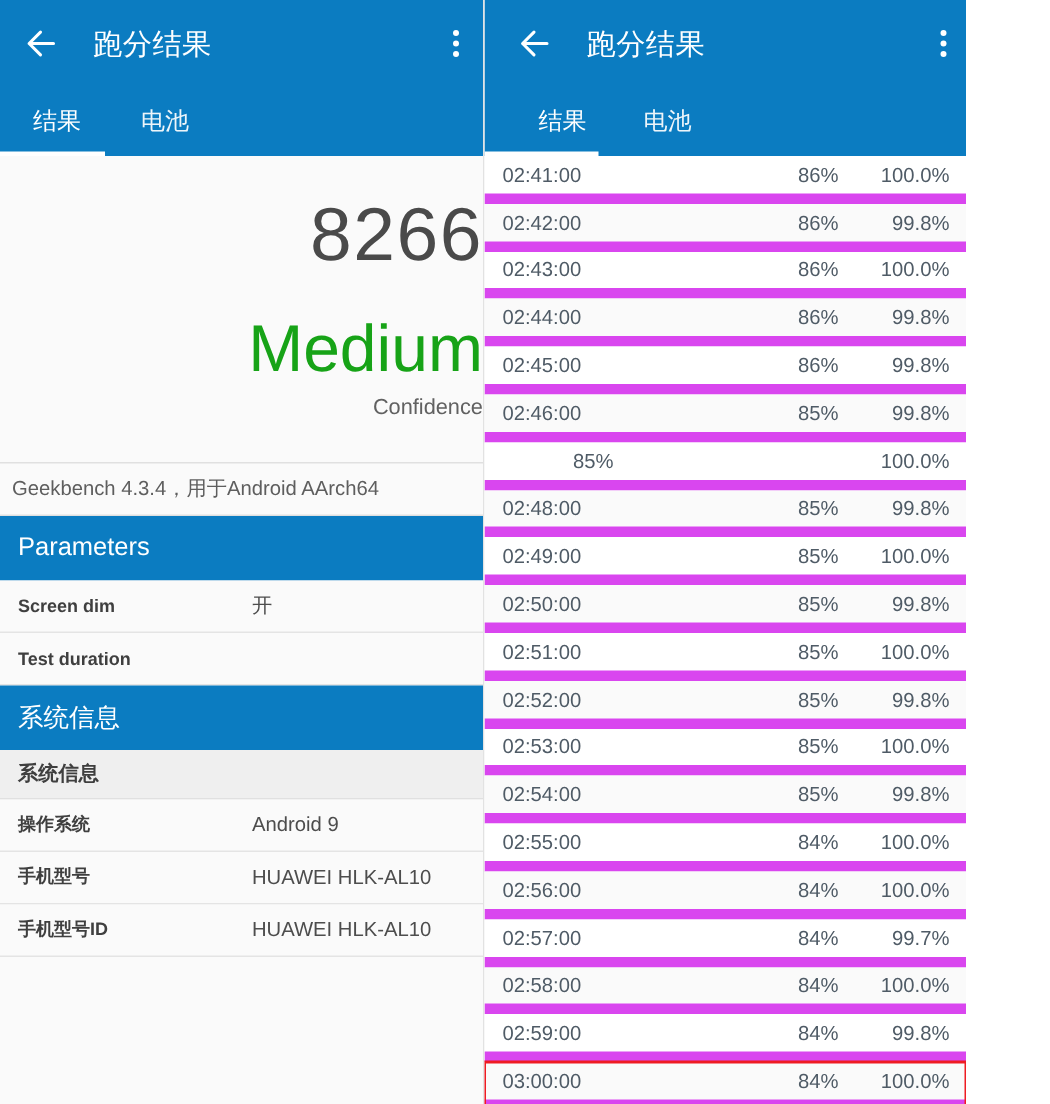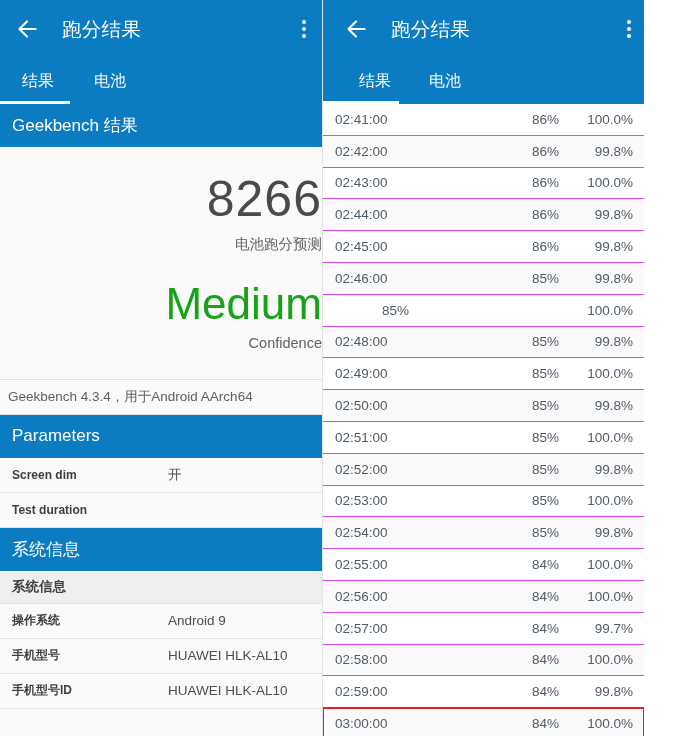--- a/index.html
+++ b/index.html
@@ -200,21 +200,21 @@
   }
 
   
   .table {
     background: #ffffff;
   }
   .trow {
     height: 31.8px;
     display: flex;
     align-items: center;
-    border-bottom: 1px solid #d946ef;
+    border-bottom: 7px solid #d946ef;
     box-sizing: border-box;
     position: relative;
     background: #ffffff;
   }
   .trow.alt { background: #fafafa; }
   .tcell {
     font-size: 13.5px;
     color: #4f5b66;
   }
   .tcell-time {
@@ -257,25 +257,23 @@
         <span></span>
       </div>
     </div>
 
     <div class="tabbar">
       <div class="tab tab-results">结果</div>
       <div class="tab tab-battery">电池</div>
       <div class="tab-indicator"></div>
     </div>
 
-    <div class="section-header">Geekbench 结果</div>
 
     <div class="score-block">
       <div class="score-value">8266</div>
-      <div class="score-caption">电池跑分预测</div>
       <div class="confidence-value">Medium</div>
       <div class="confidence-caption">Confidence</div>
     </div>
 
     <div class="version-row">Geekbench 4.3.4，用于Android AArch64</div>
 
     <div class="section-header">Parameters</div>
 
     <div class="kv-row">
       <div class="kv-key">Screen dim</div>

